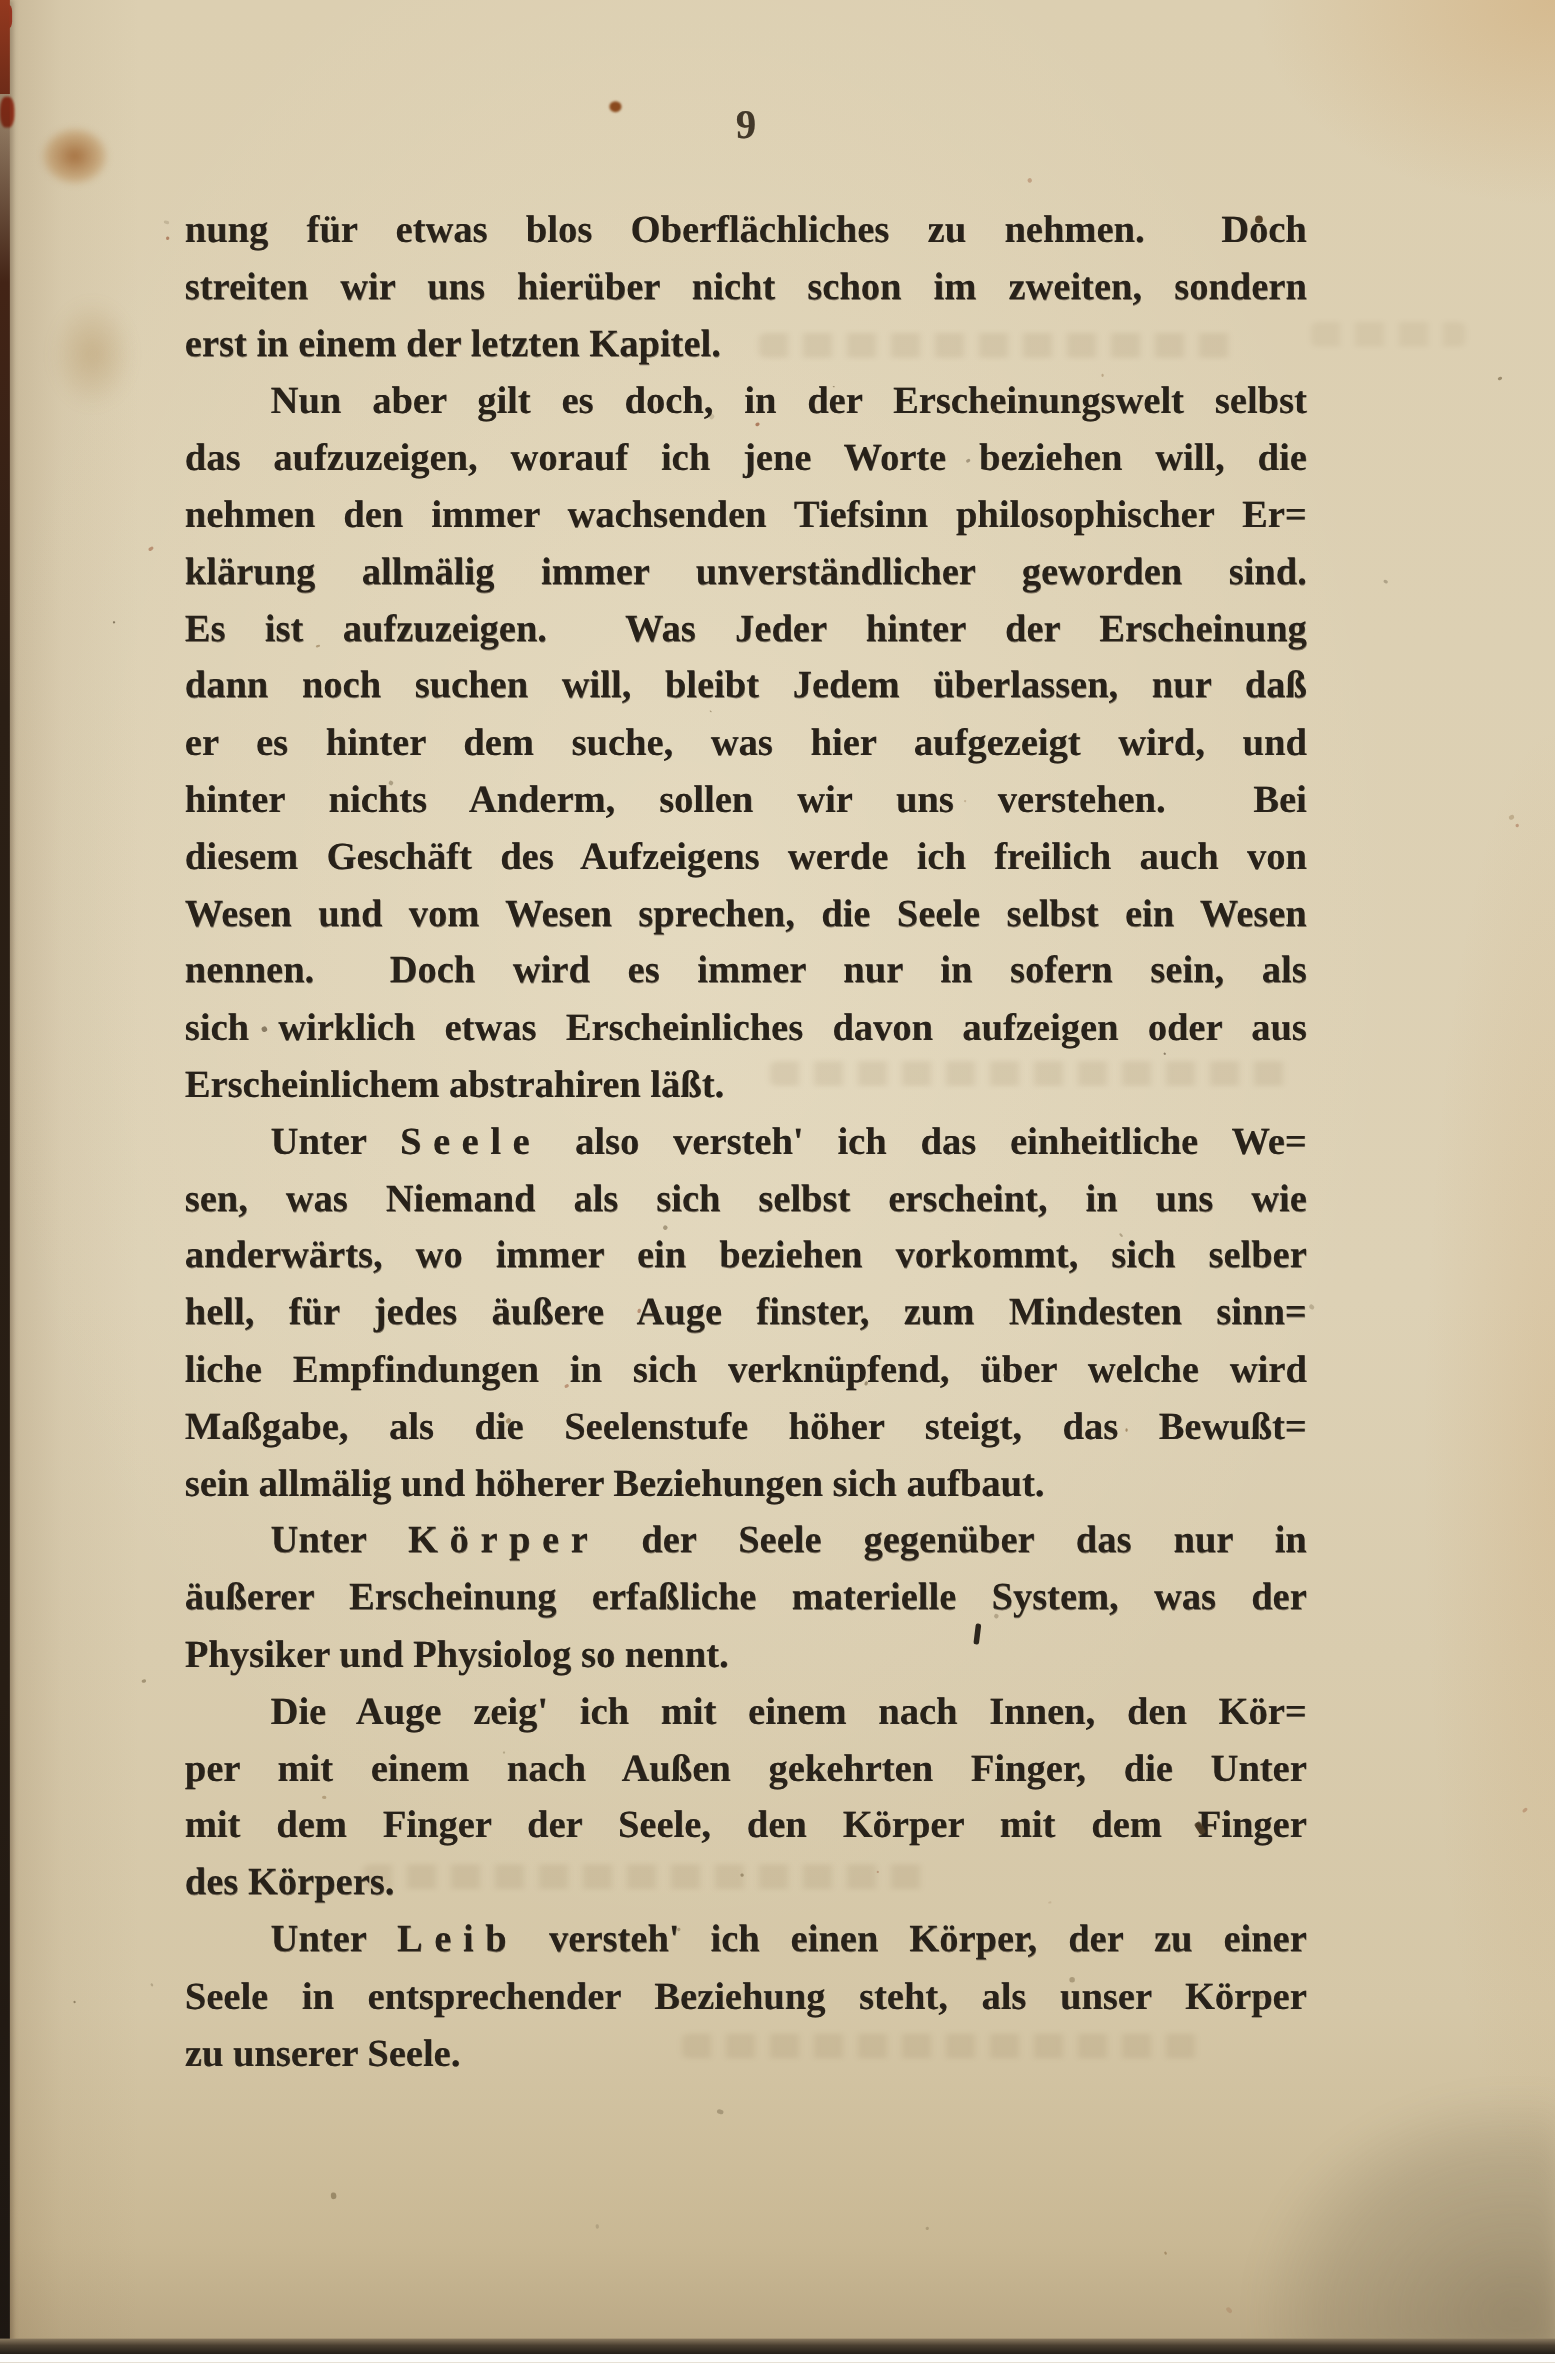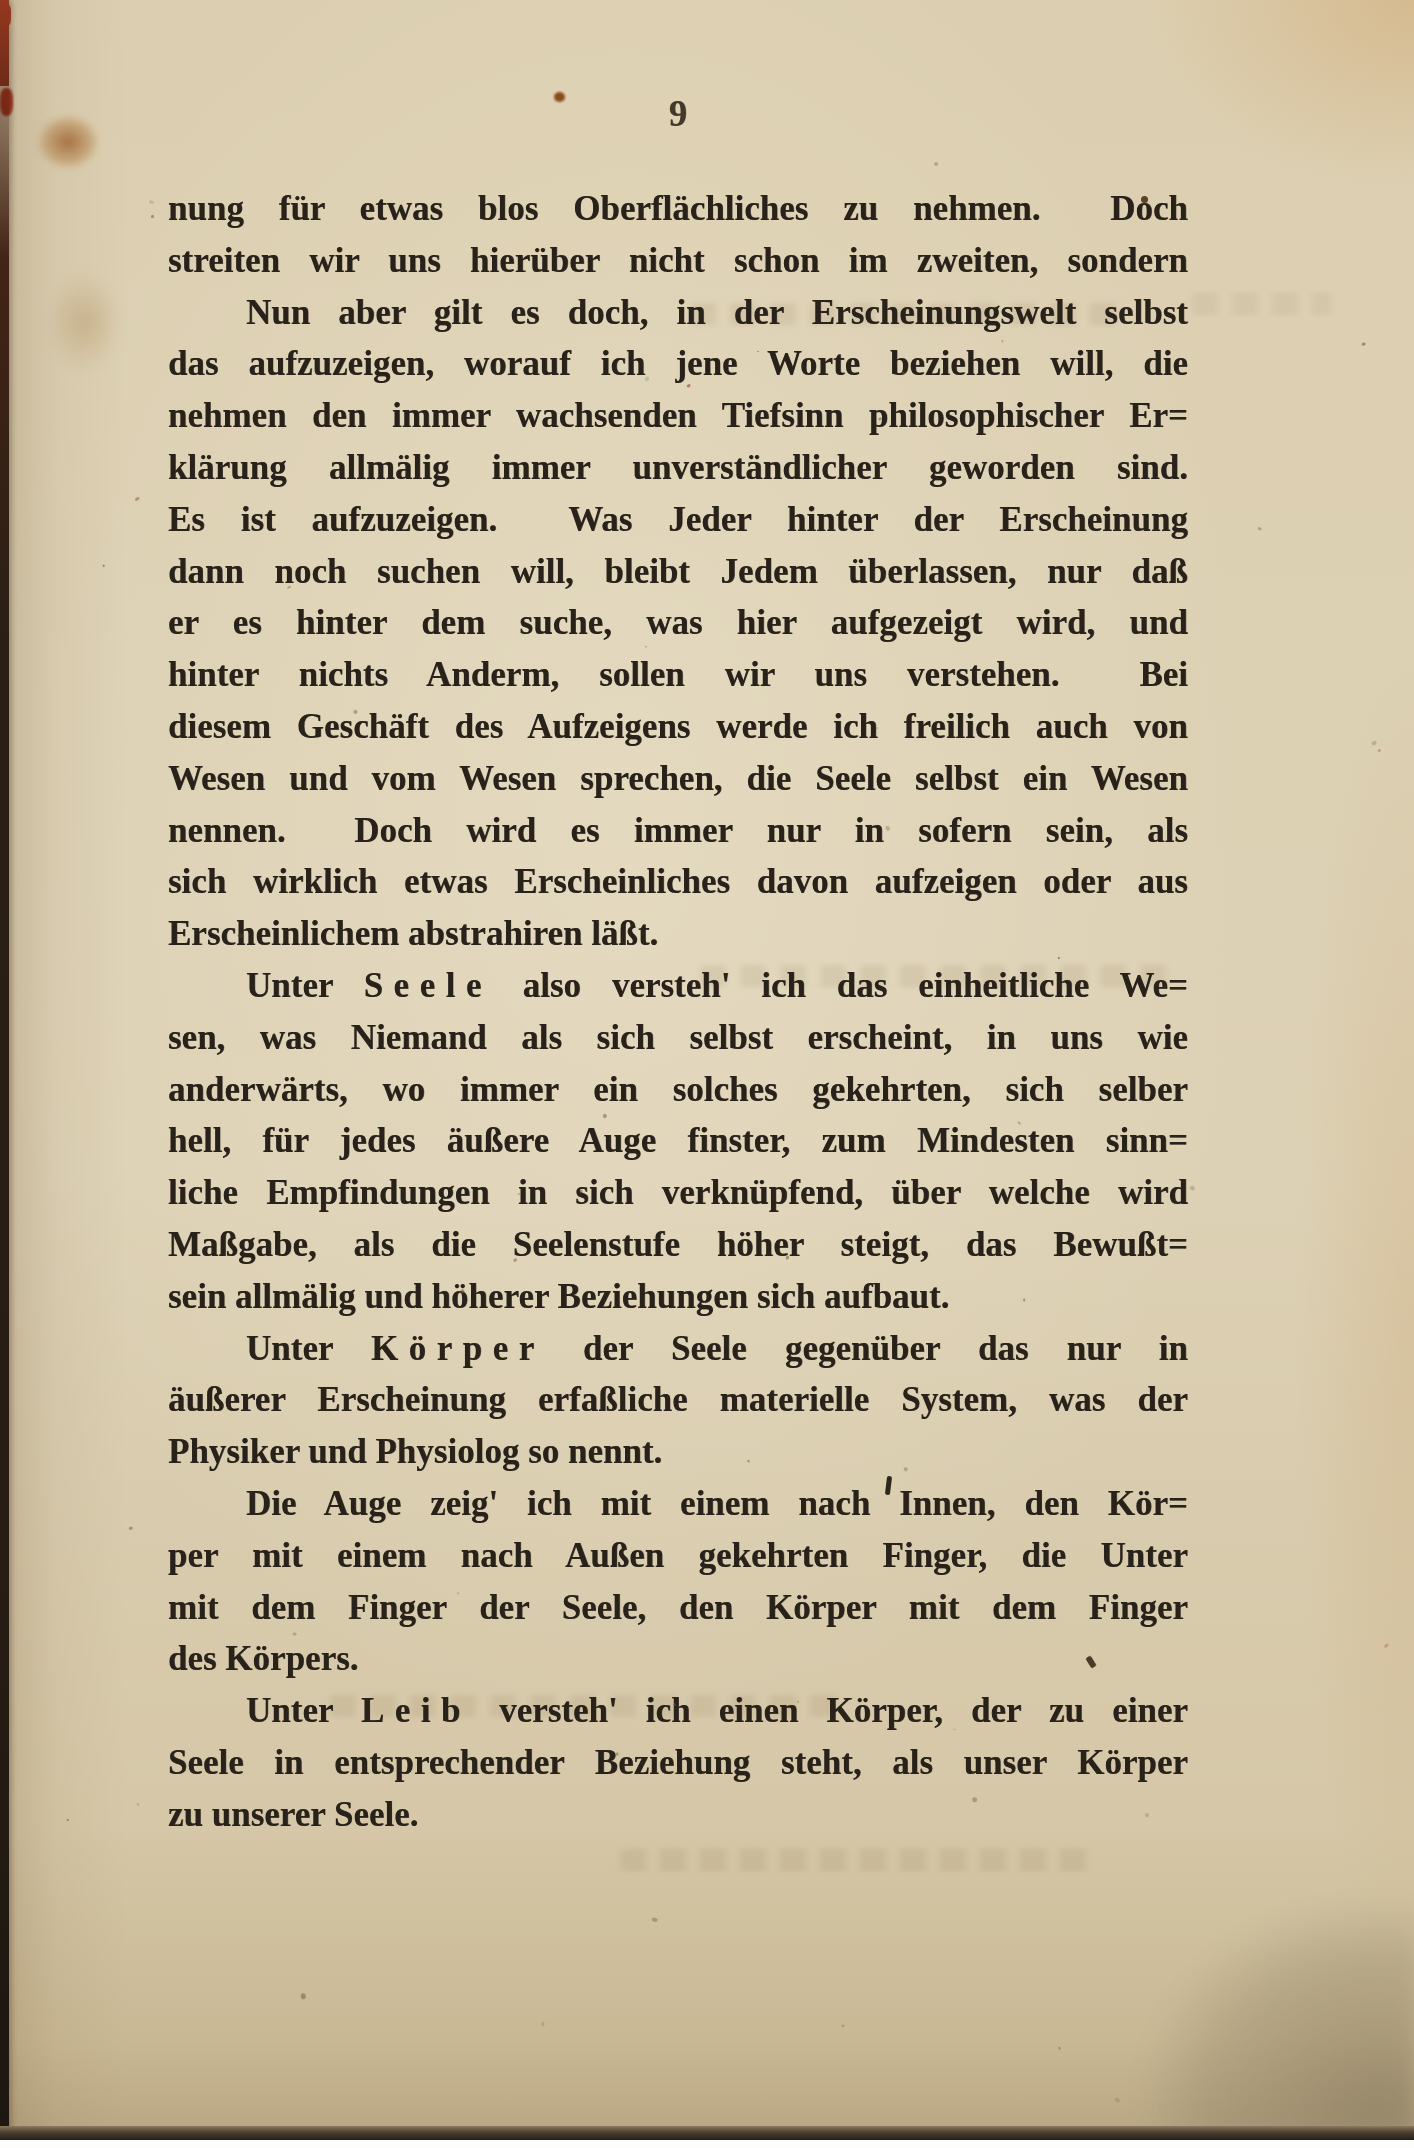--- a/index.html
+++ b/index.html
@@ -89,36 +89,37 @@
   <div class="ghost g2"></div>
   <div class="ghost g3"></div>
   <div class="ghost g4"></div>
   <div class="ghost g5"></div>
 
   <div class="pageno">9</div>
 
   <div class="textblock">
       <div class="line"><span>nung für etwas blos Oberflächliches zu nehmen.&nbsp; Doch</span></div>
       <div class="line"><span>streiten wir uns hierüber nicht schon im zweiten, sondern</span></div>
+      <div class="line njust"><span>erst in einem der letzten Kapitel.</span></div>
       <div class="line indent"><span>Nun aber gilt es doch, in der Erscheinungswelt selbst</span></div>
       <div class="line"><span>das aufzuzeigen, worauf ich jene Worte beziehen will, die</span></div>
       <div class="line"><span>nehmen den immer wachsenden Tiefsinn philosophischer Er=</span></div>
       <div class="line"><span>klärung allmälig immer unverständlicher geworden sind.</span></div>
       <div class="line"><span>Es ist aufzuzeigen.&nbsp; Was Jeder hinter der Erscheinung</span></div>
       <div class="line"><span>dann noch suchen will, bleibt Jedem überlassen, nur daß</span></div>
       <div class="line"><span>er es hinter dem suche, was hier aufgezeigt wird, und</span></div>
       <div class="line"><span>hinter nichts Anderm, sollen wir uns verstehen.&nbsp; Bei</span></div>
       <div class="line"><span>diesem Geschäft des Aufzeigens werde ich freilich auch von</span></div>
       <div class="line"><span>Wesen und vom Wesen sprechen, die Seele selbst ein Wesen</span></div>
       <div class="line"><span>nennen.&nbsp; Doch wird es immer nur in sofern sein, als</span></div>
       <div class="line"><span>sich wirklich etwas Erscheinliches davon aufzeigen oder aus</span></div>
       <div class="line njust"><span>Erscheinlichem abstrahiren läßt.</span></div>
       <div class="line indent"><span>Unter </span><span class="sp">Seele</span><span> also versteh' ich das einheitliche We=</span></div>
       <div class="line"><span>sen, was Niemand als sich selbst erscheint, in uns wie</span></div>
-      <div class="line"><span>anderwärts, wo immer ein solches gekehrten, sich selber</span></div>
+      <div class="line"><span>anderwärts, wo immer ein beziehen vorkommt, sich selber</span></div>
       <div class="line"><span>hell, für jedes äußere Auge finster, zum Mindesten sinn=</span></div>
       <div class="line"><span>liche Empfindungen in sich verknüpfend, über welche wird</span></div>
       <div class="line"><span>Maßgabe, als die Seelenstufe höher steigt, das Bewußt=</span></div>
       <div class="line njust"><span>sein allmälig und höherer Beziehungen sich aufbaut.</span></div>
       <div class="line indent"><span>Unter </span><span class="sp">Körper</span><span> der Seele gegenüber das nur in</span></div>
       <div class="line"><span>äußerer Erscheinung erfaßliche materielle System, was der</span></div>
       <div class="line njust"><span>Physiker und Physiolog so nennt.</span></div>
       <div class="line indent"><span>Die Auge zeig' ich mit einem nach Innen, den Kör=</span></div>
       <div class="line"><span>per mit einem nach Außen gekehrten Finger, die Unter</span></div>
       <div class="line"><span>mit dem Finger der Seele, den Körper mit dem Finger</span></div>

